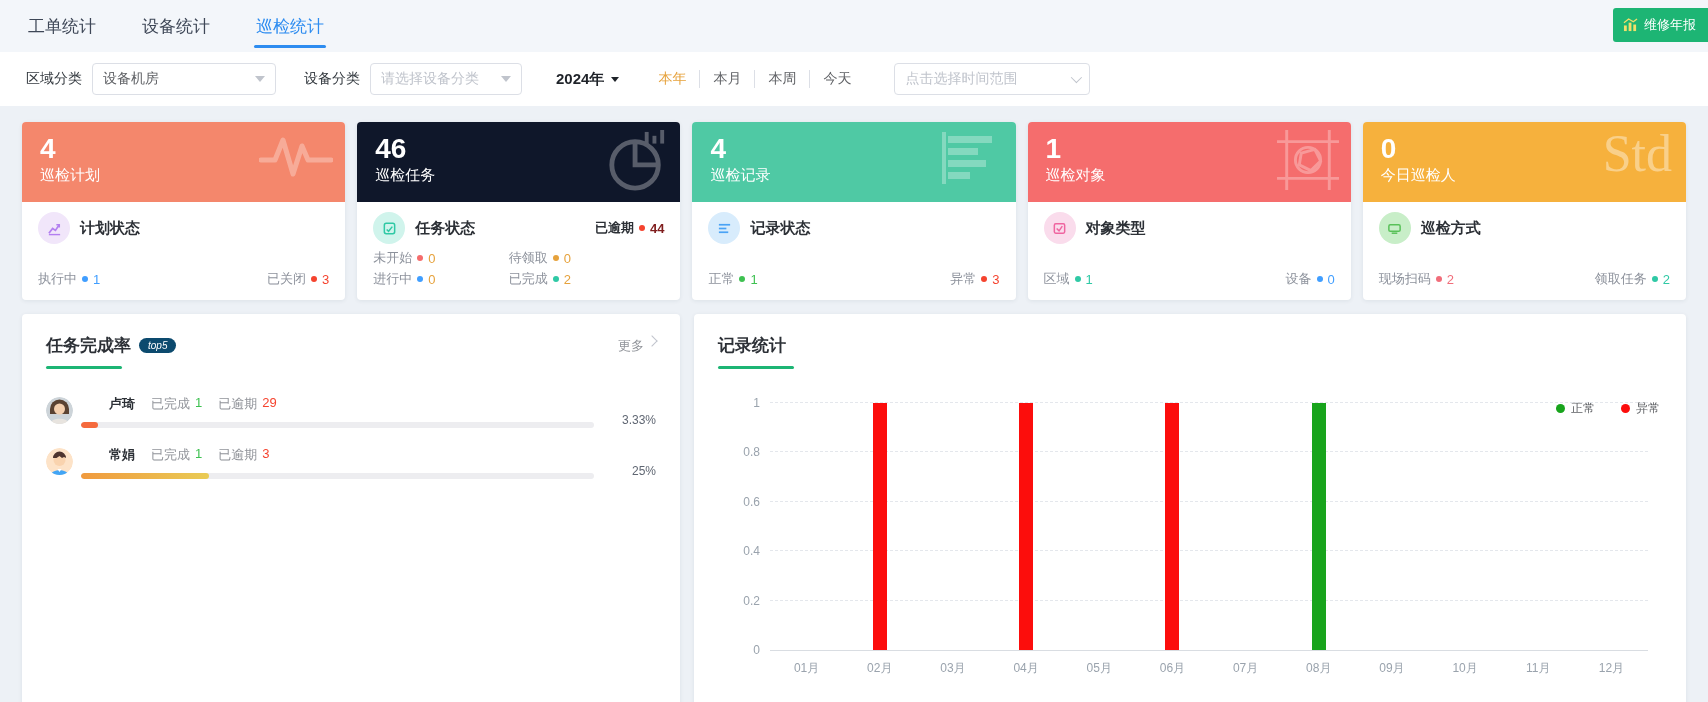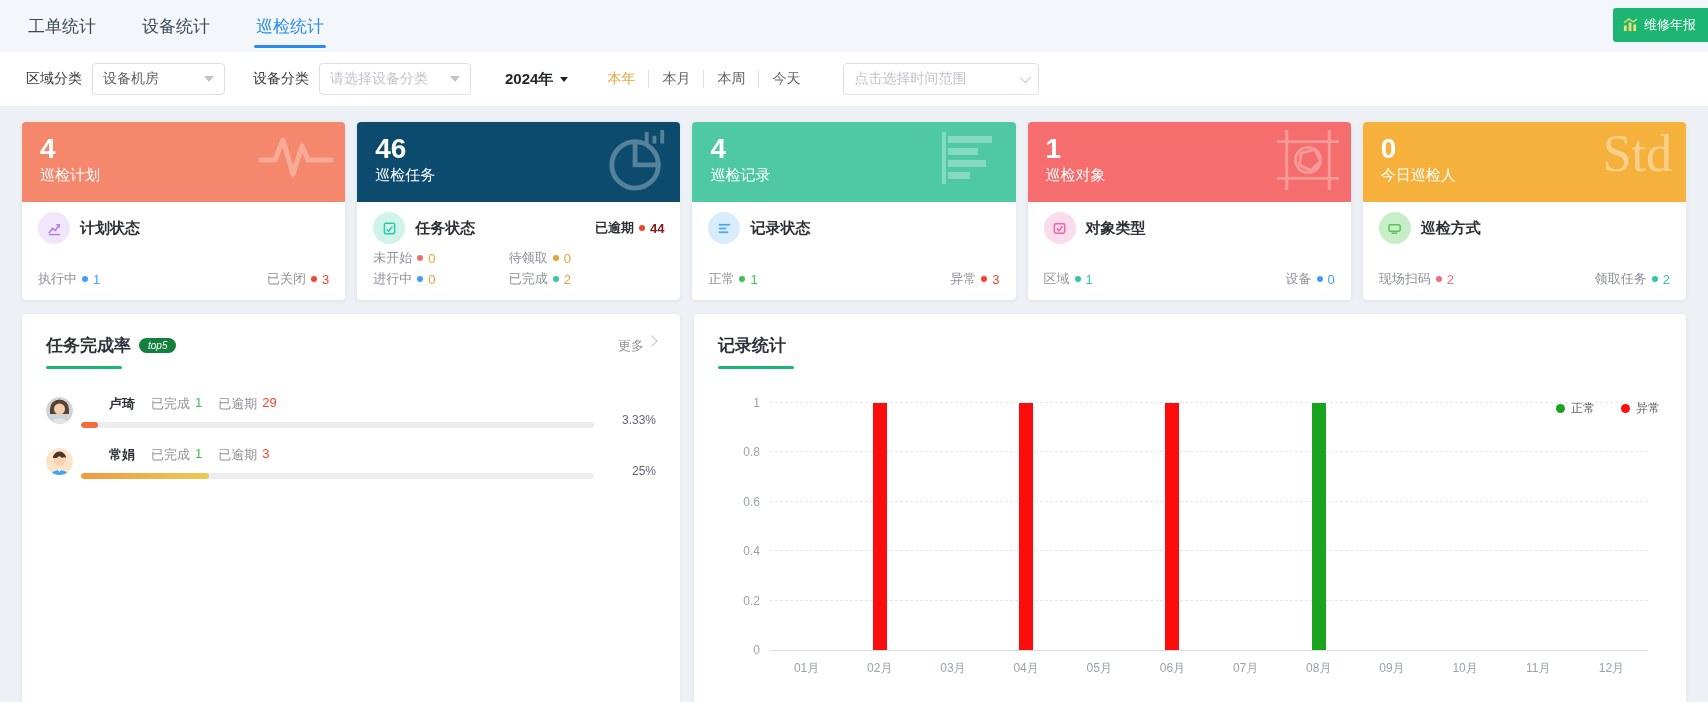--- a/index.html
+++ b/index.html
@@ -13,21 +13,21 @@
   .tab.active::after { content:""; position:absolute; left:0; right:0; bottom:4px; height:3px; background:#2d8cf0; border-radius:2px; }
   .annual-btn { position:absolute; right:0; top:8px; height:34px; background:#1db574; color:#fff;
     display:flex; align-items:center; gap:6px; padding:0 12px 0 10px; font-size:13px; border:none;
     border-radius:3px 0 0 3px; cursor:pointer; }
 
   
   .filterbar { height:54px; background:#fff; display:flex; align-items:center; padding:0 26px; }
   .flabel { font-size:14px; font-weight:400; color:#33393f; margin-right:10px; }
   .select { height:32px; border:1px solid #dcdfe6; border-radius:4px; background:#fff; display:flex;
     align-items:center; justify-content:space-between; padding:0 10px; font-size:14px; cursor:pointer; }
-  .sel-area { width:133px; margin-right:28px; color:#606266; }
+  .sel-area { width:184px; margin-right:28px; color:#606266; }
   .sel-device { width:152px; margin-right:34px; color:#c0c4cc; }
   .sel-range { width:196px; color:#c0c4cc; margin-left:30px; }
   .caret-down { width:0; height:0; border-left:5px solid transparent; border-right:5px solid transparent; border-top:6px solid #c0c4cc; }
   .year { display:flex; align-items:center; gap:7px; font-size:15px; font-weight:700; color:#1f2329; cursor:pointer; margin-right:26px;justify-content:space-between; }
   .year .caret-down { border-top-color:#1f2329; border-left-width:4px; border-right-width:4px; border-top-width:5px; }
   .quick { display:flex; align-items:center; }
   .quick .q { font-size:14px; color:#606266; padding:0 13px; cursor:pointer; border-right:1px solid #dcdfe6; }
   .quick .q:last-child { border-right:none; }
   .quick .q.active { color:#e6a23c; }
   .chev { width:8px; height:8px; border-right:1px solid #c0c4cc; border-bottom:1px solid #c0c4cc; transform:rotate(45deg) translateY(-2px); }
@@ -51,21 +51,21 @@
   .stat .lbl { color:#8d929c; }
   .dot { width:6px; height:6px; border-radius:50%; display:inline-block; }
 
   
   .panels { display:flex; gap:14px; margin:14px 22px 0; height:404px; }
   .panel { background:#fff; border-radius:4px; box-shadow:0 1px 4px rgba(31,45,61,.08); position:relative; padding:20px 24px; }
   .panel-left { width:658px; }
   .panel-right { flex:1; }
   .ptitle-row { display:flex; align-items:center; }
   .ptitle { font-size:17px; font-weight:700; color:#2c3036; }
-  .badge { background:#15803d; color:#fff; font-size:10px; font-style:italic; padding:2px 9px; border-radius:9px; margin-left:8px; }
+  .badge { background:#0c4a6e; color:#fff; font-size:10px; font-style:italic; padding:2px 9px; border-radius:9px; margin-left:8px; }
   .more { margin-left:auto; display:flex; align-items:flex-start; gap:4px; color:#909399; font-size:13px; cursor:pointer; }
   .underline { width:76px; height:3px; background:#1db574; border-radius:2px; margin-top:9px; }
 
   .crow { display:flex; margin-top:26px; }
   .crow .avatar { width:27px; height:27px; border-radius:50%; overflow:hidden; flex:none; margin-right:8px; margin-top:2px; }
   .crow-main { flex:1; }
   .crow-line1 { display:flex; align-items:center; gap:16px; font-size:13px;margin-left:28px; }
   .crow-name { font-weight:700; color:#2c3036; }
   .pair { color:#909399; display:flex; gap:5px; }
   .track { margin-top:9px; height:6px; background:#ededf0; border-radius:3px; overflow:hidden; }
@@ -165,21 +165,21 @@
         <span class="stat">
             <span class="lbl">已关闭</span>
             <span class="dot" style="background: rgb(245, 67, 46);"></span>
             <span style="color: rgb(245, 67, 46);">3</span>
           </span>
       </div>
     </div>
   </div>
 
   <div class="card">
-    <div class="card-head" style="background: #0c4a6e;">
+    <div class="card-head" style="background: #0f172a;">
       <div class="card-num">46</div>
       <div class="card-title">巡检任务</div>
       <span class="watermark">
         <svg width="62" height="62" viewBox="0 0 64 64">
             <circle cx="30" cy="36" r="24" fill="none" stroke="#fff" stroke-width="5"></circle>
             <path d="M30 12 v24 h24" fill="none" stroke="#fff" stroke-width="5"></path>
             <rect x="40" y="2" width="4" height="12" fill="#fff"></rect>
             <rect x="48" y="6" width="4" height="8" fill="#fff"></rect>
             <rect x="56" y="0" width="4" height="14" fill="#fff"></rect>
           </svg>

